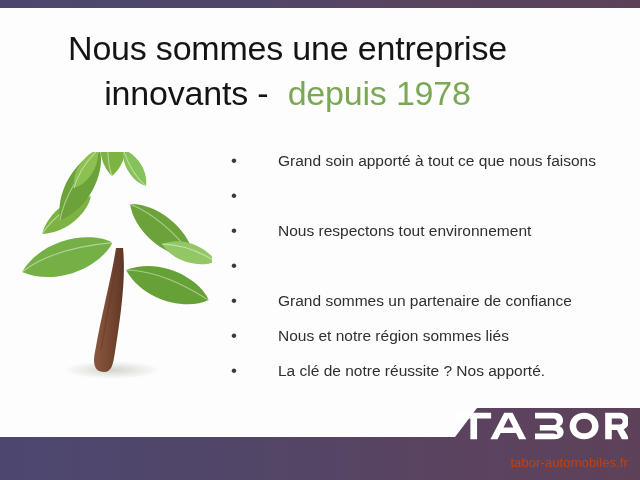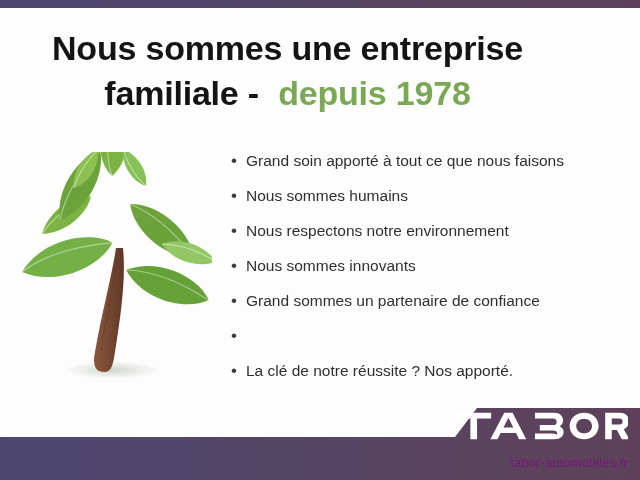--- a/index.html
+++ b/index.html
@@ -34,21 +34,21 @@
   }
 
   
   #headline {
     position: absolute;
     left: 0;
     top: 26px;
     width: 575px;
     text-align: center;
     font-size: 34px;
-    font-weight: bold;
+    font-weight: normal;
     line-height: 1.33;
     color: #141414;
     letter-spacing: -0.2px;
   }
   #headline .accent {
     color: #7aa854;
     margin-left: 10px;
   }
 
   
@@ -68,20 +68,21 @@
     flex: 0 0 15px;
     font-size: 17px;
     line-height: 25px;
     color: #3a3a3a;
   }
   .bullet-text {
     font-size: 15.5px;
     line-height: 25px;
     color: #2f2f2f;
     white-space: nowrap;
+    margin-left: 32px;
   }
 
   
   #tree-illustration {
     position: absolute;
     left: 12px;
     top: 152px;
     width: 200px;
     height: 238px;
   }
@@ -108,37 +109,37 @@
     width: 200px;
     text-align: right;
   }
   #logo-wordmark {
     height: 30px;
     display: block;
     margin-left: auto;
   }
   #logo-tagline {
     font-size: 13px;
-    color: #701a75;
+    color: #c2410c;
     letter-spacing: 0.1px;
     margin-top: 14px;
     line-height: 15px;
   }
 </style>
 </head>
 <body>
 
 <div id="slide">
 
   <div id="top-bar"></div>
 
   <div id="headline">
     <div>Nous sommes une entreprise</div>
     <div>
-      <span>familiale - </span><span class="accent">depuis 1978</span>
+      <span>innovants - </span><span class="accent">depuis 1978</span>
     </div>
   </div>
 
   <div id="tree-illustration">
     <svg viewBox="0 0 200 238" width="200" height="238" xmlns="http://www.w3.org/2000/svg">
       <defs>
         <linearGradient id="trunkGrad" x1="0" y1="0" x2="1" y2="0">
           <stop offset="0%" stop-color="#8a5740"></stop>
           <stop offset="45%" stop-color="#7a4a33"></stop>
           <stop offset="100%" stop-color="#5e3727"></stop>
@@ -208,40 +209,39 @@
 
   <div id="bullet-list">
 
     <div class="bullet-row">
       <span class="bullet-dot">•</span>
       <span class="bullet-text">Grand soin apporté à tout ce que nous faisons</span>
     </div>
 
     <div class="bullet-row">
       <span class="bullet-dot">•</span>
-      <span class="bullet-text">Nous sommes humains</span>
-    </div>
-
-    <div class="bullet-row">
-      <span class="bullet-dot">•</span>
-      <span class="bullet-text">Nous respectons notre environnement</span>
-    </div>
-
-    <div class="bullet-row">
-      <span class="bullet-dot">•</span>
-      <span class="bullet-text">Nous sommes innovants</span>
+    </div>
+
+    <div class="bullet-row">
+      <span class="bullet-dot">•</span>
+      <span class="bullet-text">Nous respectons tout environnement</span>
+    </div>
+
+    <div class="bullet-row">
+      <span class="bullet-dot">•</span>
     </div>
 
     <div class="bullet-row">
       <span class="bullet-dot">•</span>
       <span class="bullet-text">Grand sommes un partenaire de confiance</span>
     </div>
 
     <div class="bullet-row">
       <span class="bullet-dot">•</span>
+      <span class="bullet-text">Nous et notre région sommes liés</span>
     </div>
 
     <div class="bullet-row">
       <span class="bullet-dot">•</span>
       <span class="bullet-text">La clé de notre réussite ? Nos apporté.</span>
     </div>
 
   </div>
 
   <div id="footer">

